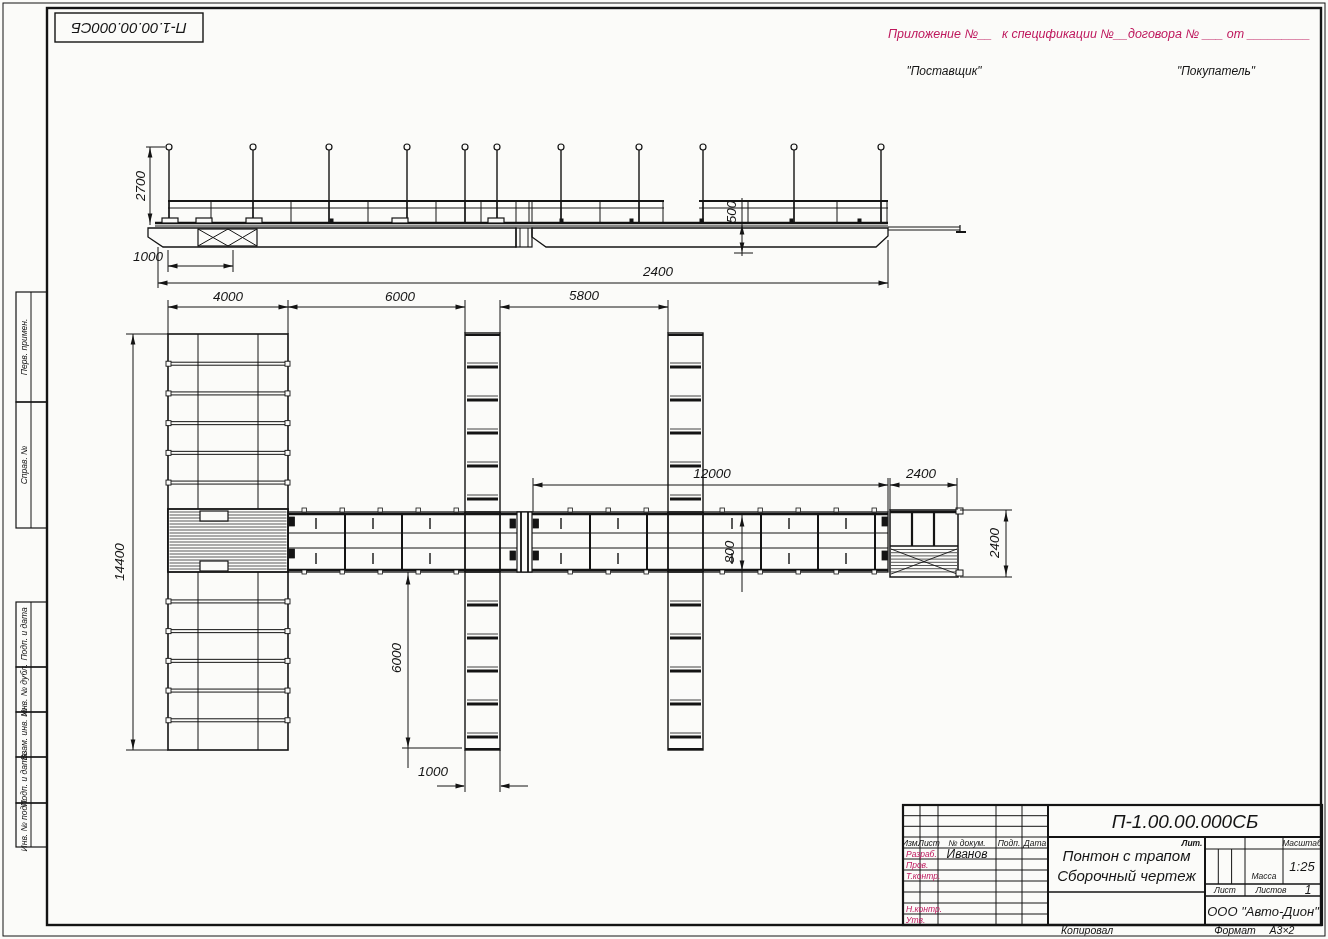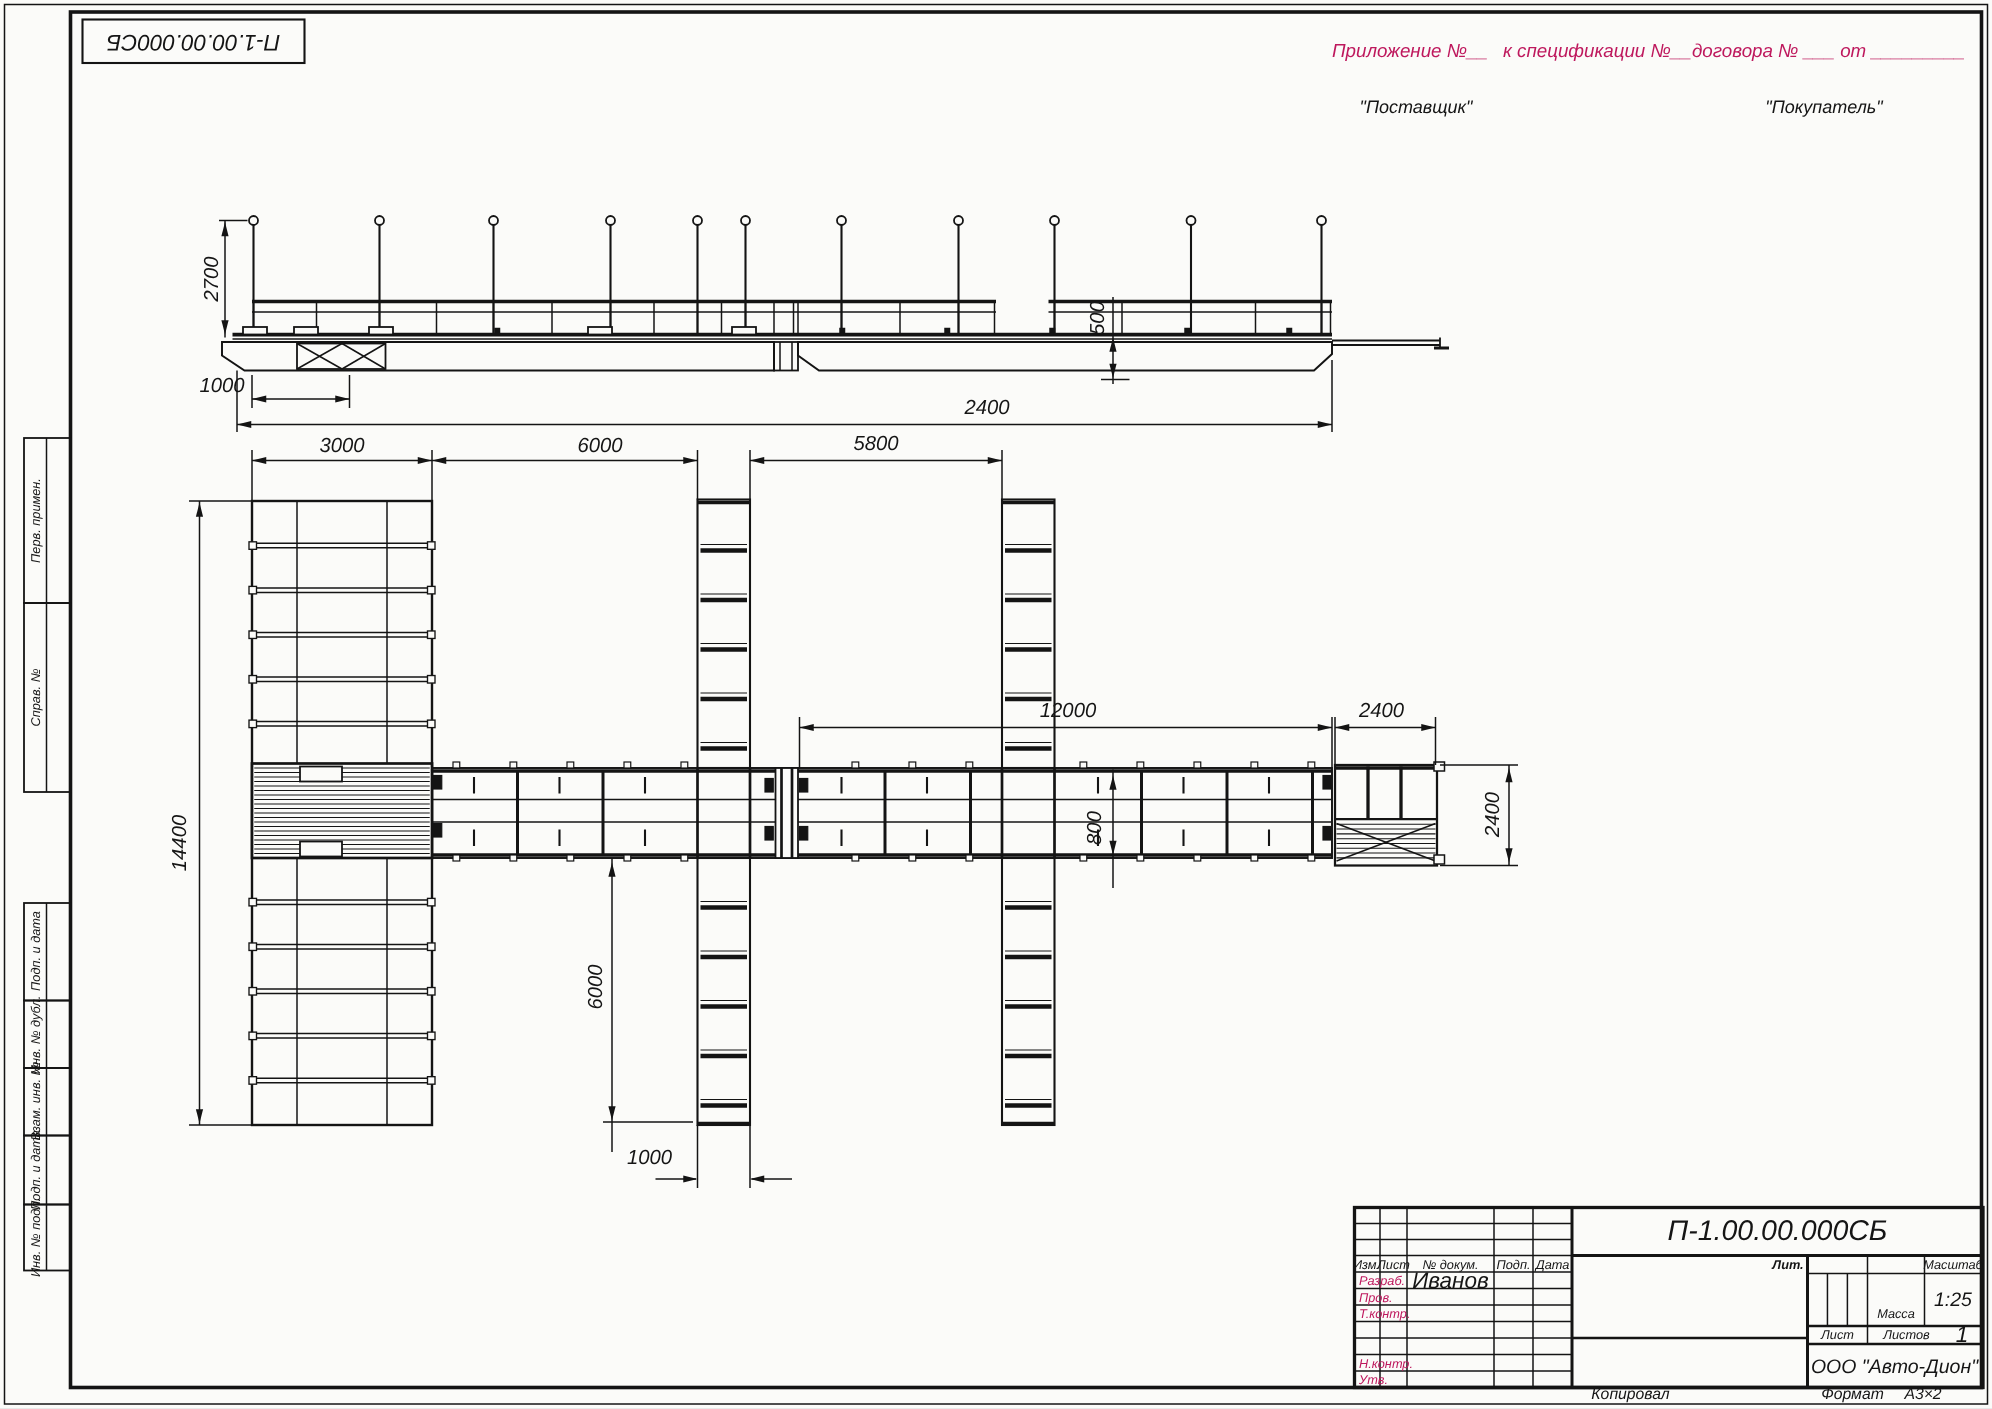--- a/index.html
+++ b/index.html
@@ -6,21 +6,21 @@
   .sheet{position:relative;width:1328px;height:939px;background:#fbfbf9;overflow:hidden;
          font-family:"Liberation Sans",sans-serif;}
   svg{position:absolute;left:0;top:0;}
   .t{position:absolute;white-space:nowrap;color:#151515;font-style:italic;line-height:1;
      transform:translate(-50%,-50%);}
   .tl{position:absolute;white-space:nowrap;color:#be185d;font-style:italic;line-height:1;
      transform:translateY(-50%);}
   .rot{transform:translate(-50%,-50%) rotate(-90deg);}
   .rot180{transform:translate(-50%,-50%) rotate(180deg);}
   .s8{font-size:8.5px;}
-  .s9{font-size:15px;}
+  .s9{font-size:12px;}
   .s10{font-size:10.5px;}
   .s12{font-size:12px;}
   .s125{font-size:12.5px;}
   .s13{font-size:13px;}
   .s15{font-size:15px;}
   .s19{font-size:19px;}
   .dim{font-size:13.5px;font-weight:400;}
   .namecell{position:absolute;left:1050px;top:842px;width:153px;height:46px;display:flex;
             flex-direction:column;justify-content:center;align-items:center;gap:3px;}
   .namecell span{font-style:italic;font-size:15px;color:#151515;}
@@ -441,21 +441,21 @@
   <span class="t s8 rot" style="left:24px;top:634px;">Подп. и дата</span>
   <span class="t s8 rot" style="left:24px;top:690px;">Инв. № дубл.</span>
   <span class="t s8 rot" style="left:24px;top:734px;">Взам. инв. №</span>
   <span class="t s8 rot" style="left:24px;top:780px;">Подп. и дата</span>
   <span class="t s8 rot" style="left:24px;top:825px;">Инв. № подл.</span>
 
   <span class="t dim rot" style="left:141px;top:186px;">2700</span>
   <span class="t dim" style="left:148px;top:257px;">1000</span>
   <span class="t dim rot" style="left:732px;top:212px;">500</span>
   <span class="t dim" style="left:658px;top:272px;">2400</span>
-  <span class="t dim" style="left:228px;top:297px;">3000</span>
+  <span class="t dim" style="left:228px;top:297px;">4000</span>
   <span class="t dim" style="left:400px;top:297px;">6000</span>
   <span class="t dim" style="left:584px;top:296px;">5800</span>
   <span class="t dim" style="left:712px;top:474px;font-style:italic;">12000</span>
   <span class="t dim" style="left:921px;top:474px;">2400</span>
   <span class="t dim rot" style="left:120px;top:562px;">14400</span>
   <span class="t dim rot" style="left:730px;top:552px;">800</span>
   <span class="t dim rot" style="left:397px;top:658px;">6000</span>
   <span class="t dim" style="left:433px;top:772px;">1000</span>
   <span class="t dim rot" style="left:995px;top:543px;">2400</span>
 
@@ -473,17 +473,21 @@
   <span class="t s9" style="left:967px;top:854px;">Иванов</span>
   <span class="t s8" style="left:1192px;top:843px;font-weight:bold;">Лит.</span>
   <span class="t s8" style="left:1264px;top:876px;">Масса</span>
   <span class="t s8" style="left:1302px;top:843px;">Масштаб</span>
   <span class="t s13" style="left:1302px;top:866px;">1:25</span>
   <span class="t s8" style="left:1225px;top:890px;">Лист</span>
   <span class="t s8" style="left:1271px;top:890px;">Листов</span>
   <span class="t s9" style="left:1308px;top:890px;">1</span>
   <span class="t s13" style="left:1263px;top:911px;">ООО "Авто-Дион"</span>
 
+  <div class="namecell">
+    <span>Понтон с трапом</span>
+    <span>Сборочный чертеж</span>
+  </div>
 
   <span class="t s10" style="left:1087px;top:930px;">Копировал</span>
   <span class="t s10" style="left:1235px;top:930px;">Формат</span>
   <span class="t s10" style="left:1282px;top:930px;">А3×2</span>
 </div>
 
 </body></html>

